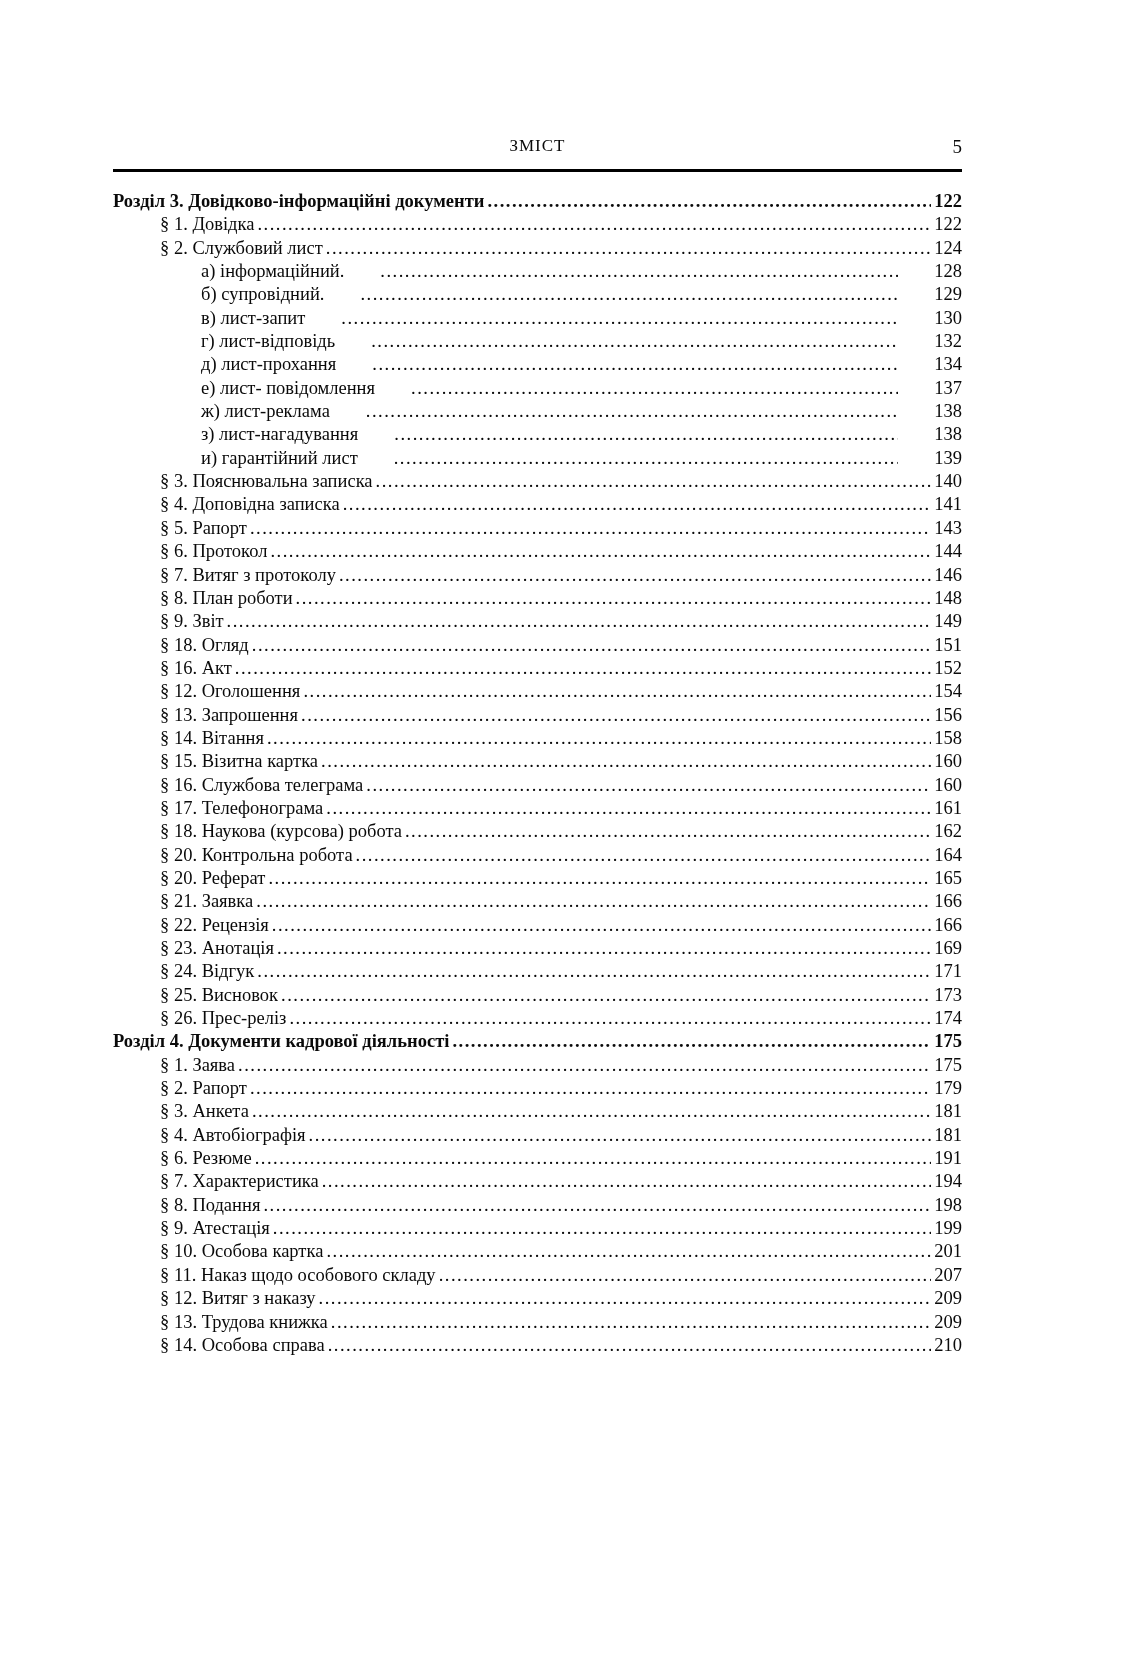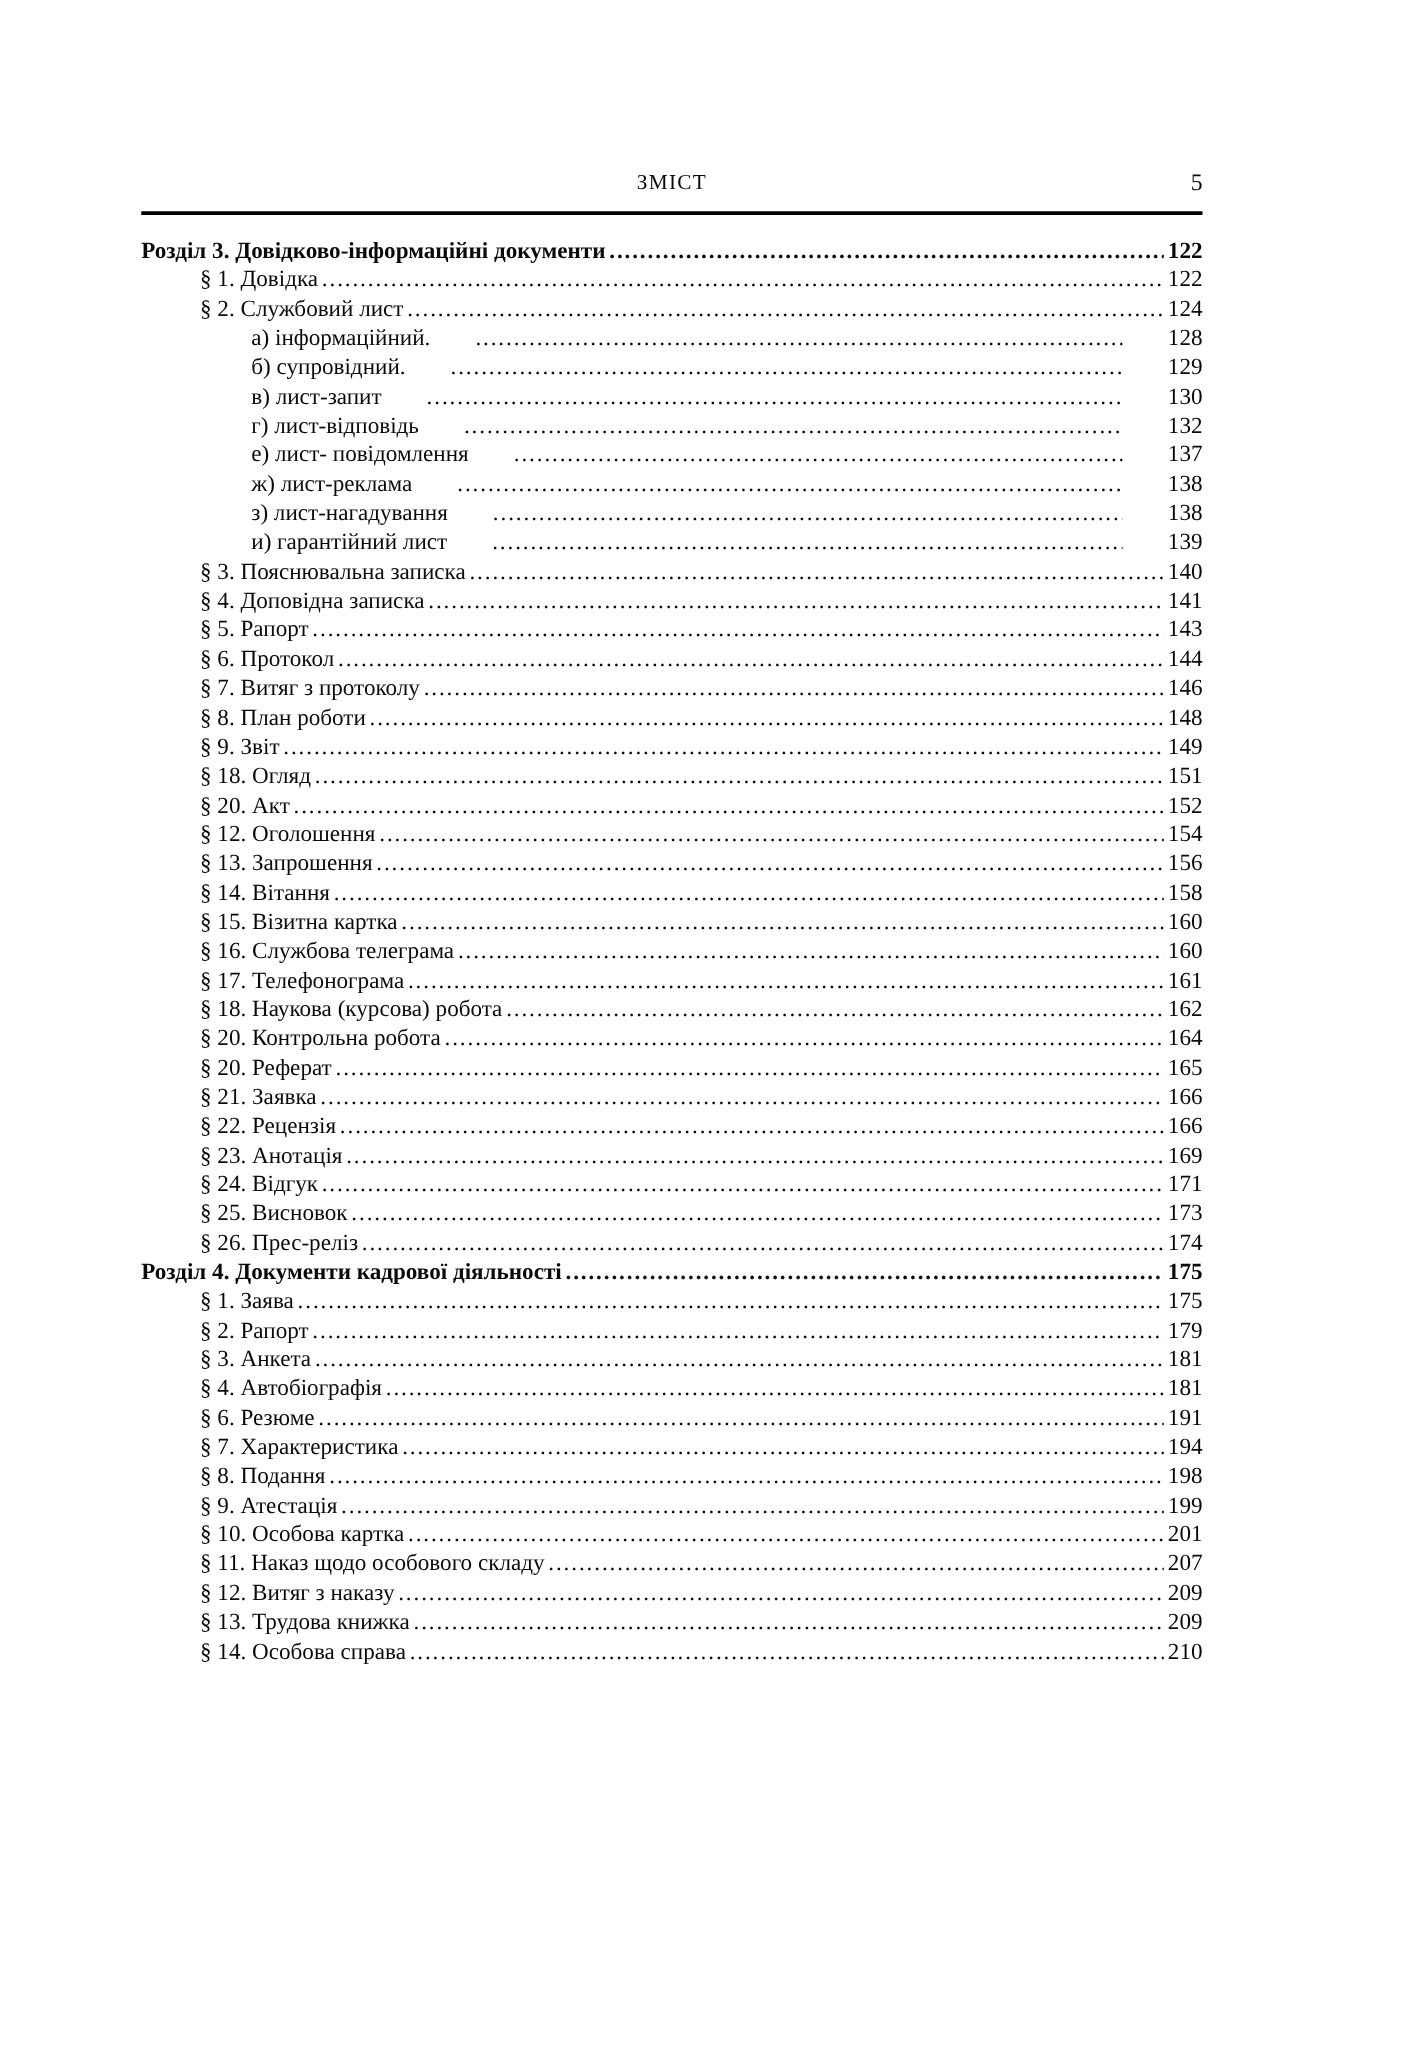--- a/index.html
+++ b/index.html
@@ -118,20 +118,25 @@
         <span class="label">в) лист-запит</span>
         <span class="dots"></span>
         <span class="pagenum">130</span>
       </div>
       <div class="toc-row level-2">
         <span class="label">г) лист-відповідь</span>
         <span class="dots"></span>
         <span class="pagenum">132</span>
       </div>
       <div class="toc-row level-2">
+        <span class="label">д) лист-прохання</span>
+        <span class="dots"></span>
+        <span class="pagenum">134</span>
+      </div>
+      <div class="toc-row level-2">
         <span class="label">е) лист- повідомлення</span>
         <span class="dots"></span>
         <span class="pagenum">137</span>
       </div>
       <div class="toc-row level-2">
         <span class="label">ж) лист-реклама</span>
         <span class="dots"></span>
         <span class="pagenum">138</span>
       </div>
       <div class="toc-row level-2">
@@ -178,21 +183,21 @@
         <span class="label">§ 9. Звіт</span>
         <span class="dots"></span>
         <span class="pagenum">149</span>
       </div>
       <div class="toc-row level-1">
         <span class="label">§ 18. Огляд</span>
         <span class="dots"></span>
         <span class="pagenum">151</span>
       </div>
       <div class="toc-row level-1">
-        <span class="label">§ 20. Акт</span>
+        <span class="label">§ 16. Акт</span>
         <span class="dots"></span>
         <span class="pagenum">152</span>
       </div>
       <div class="toc-row level-1">
         <span class="label">§ 12. Оголошення</span>
         <span class="dots"></span>
         <span class="pagenum">154</span>
       </div>
       <div class="toc-row level-1">
         <span class="label">§ 13. Запрошення</span>

